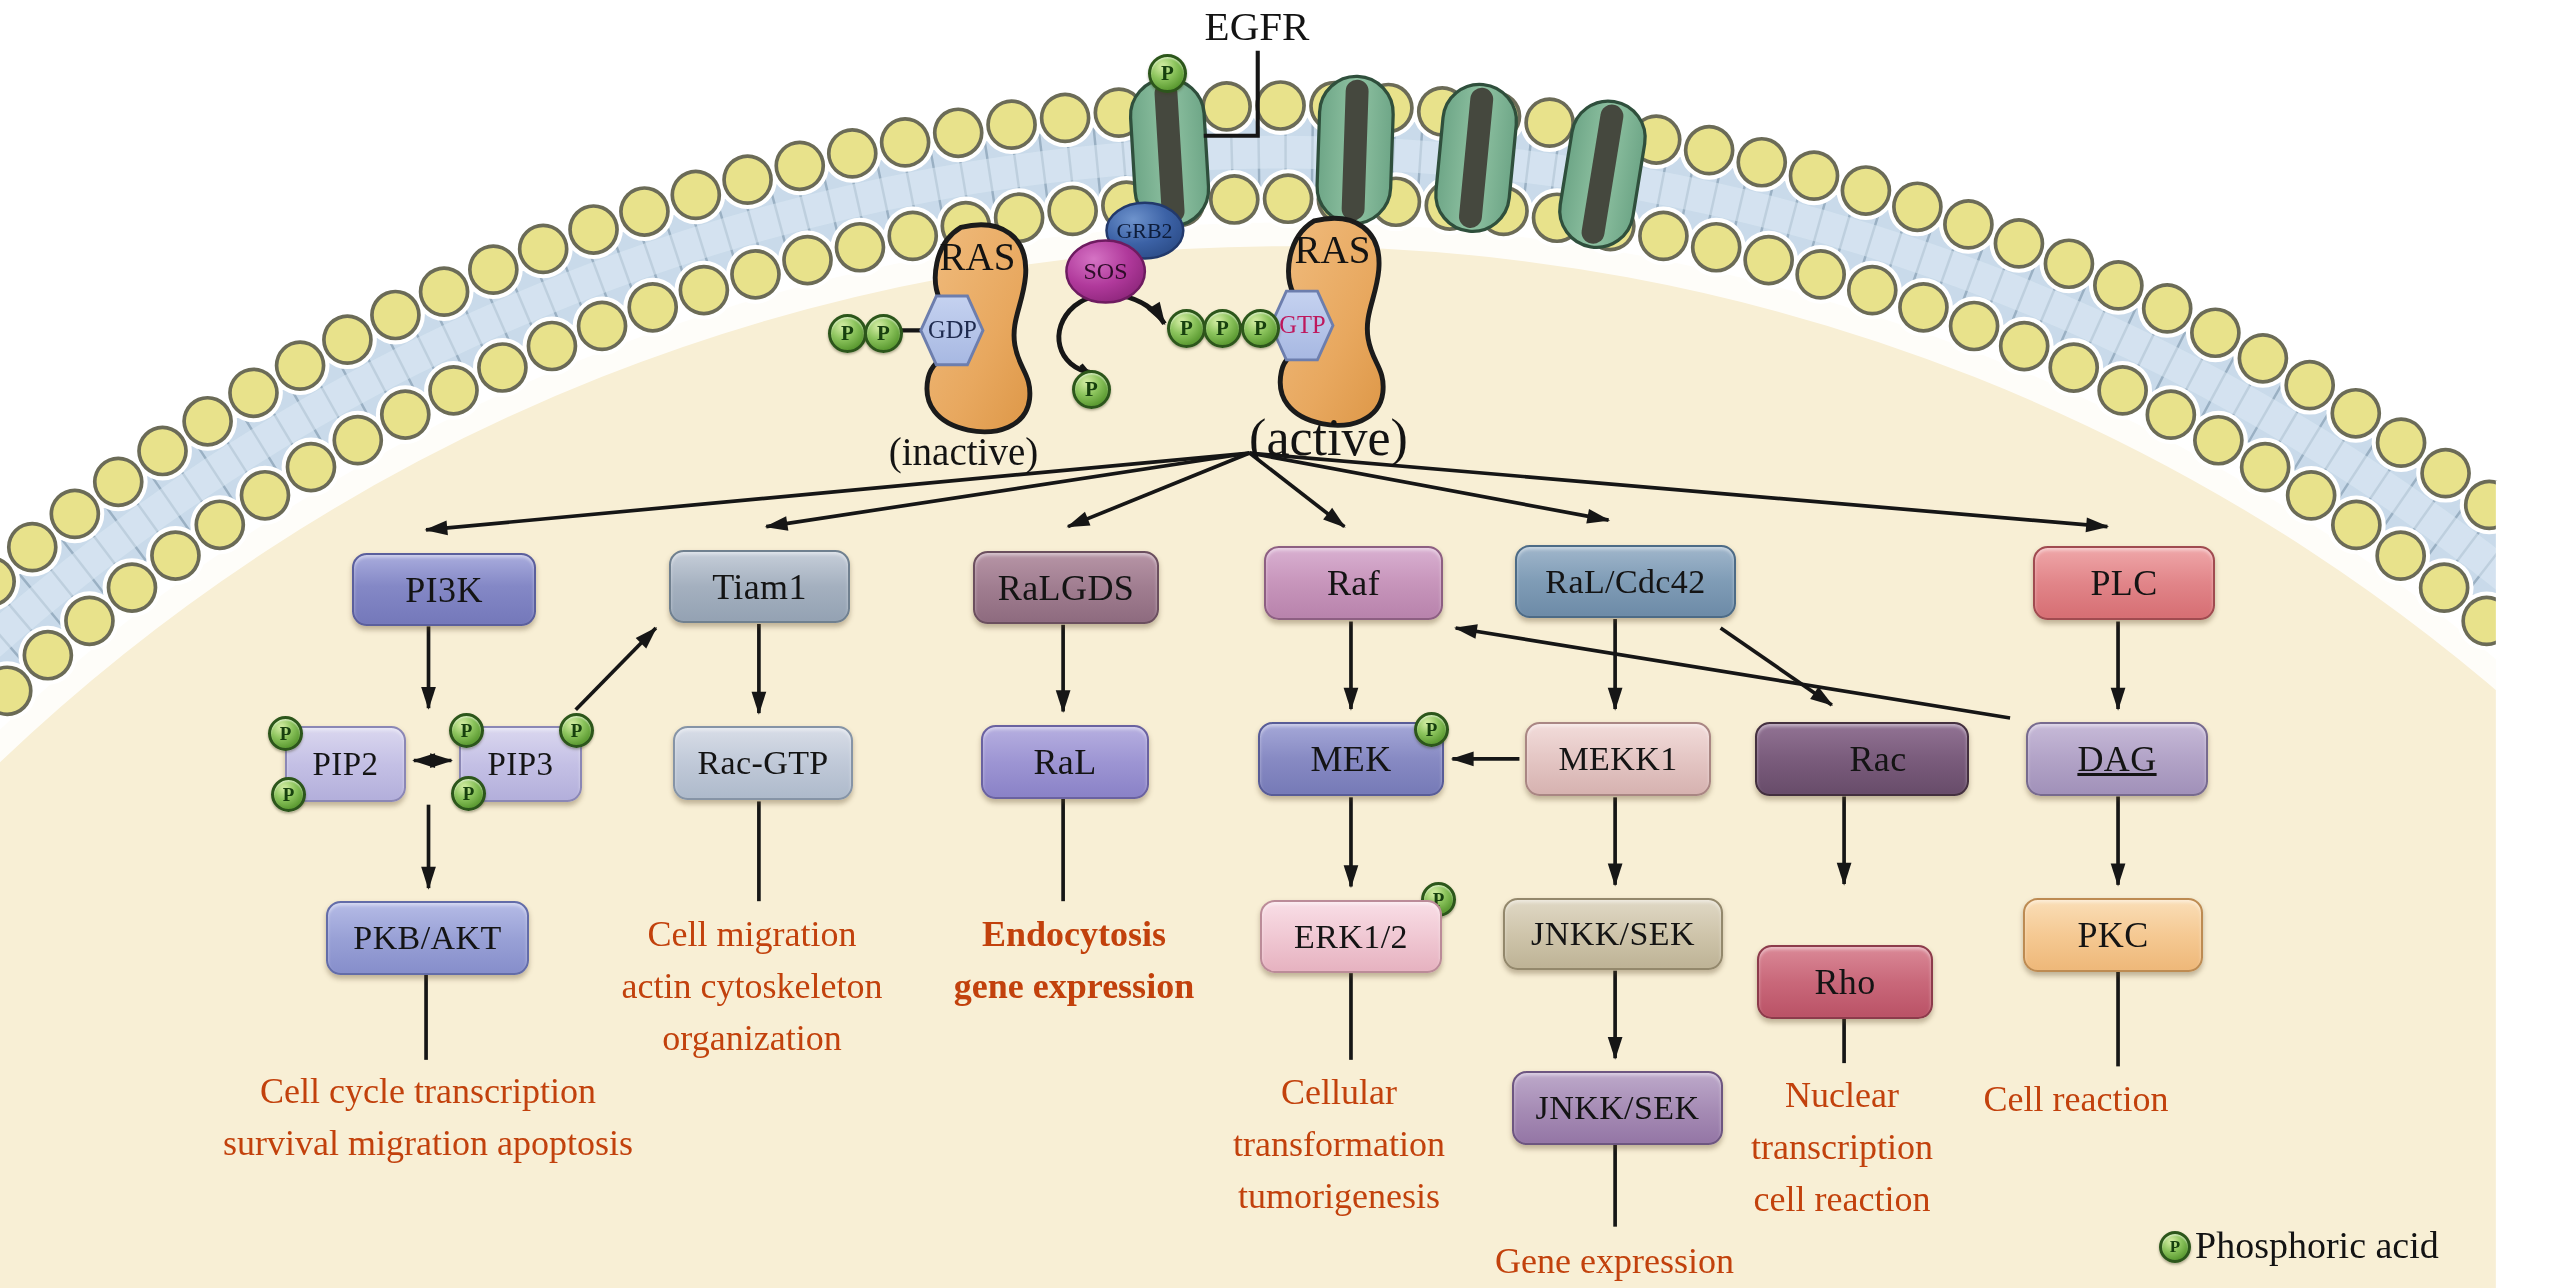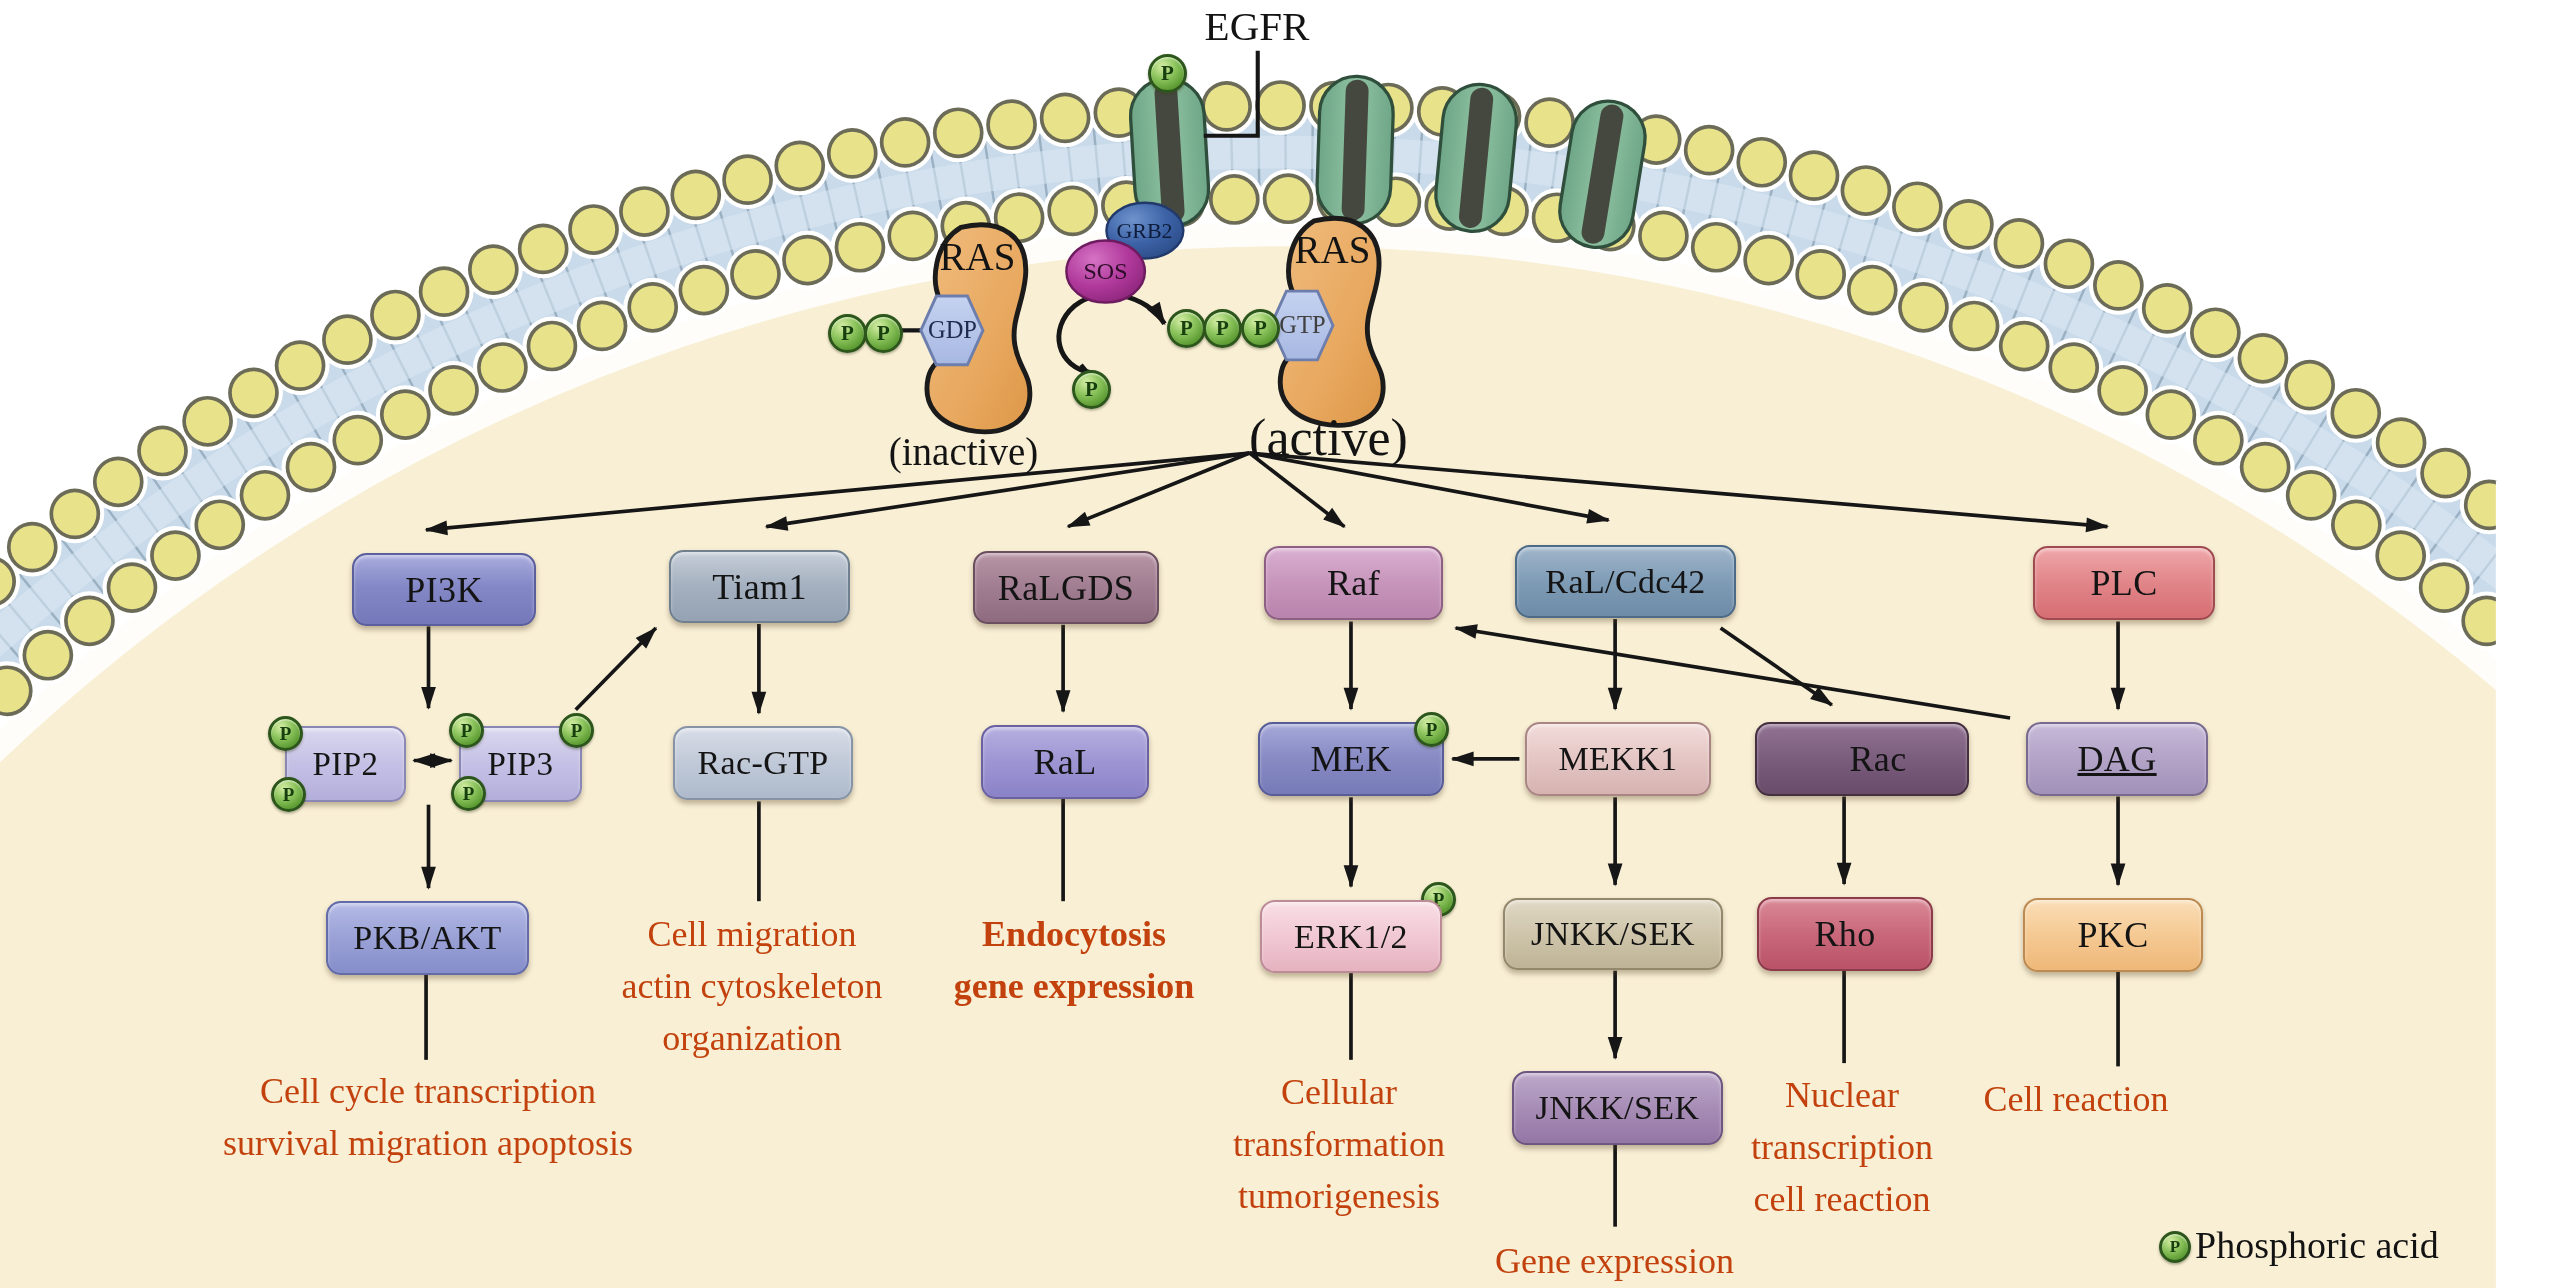--- a/index.html
+++ b/index.html
@@ -28,21 +28,21 @@
   .c-pip   {background:linear-gradient(180deg,#dad7ef,#c4c0e5 50%,#b3afdb);border-color:#8b87b5;}
   .c-racgtp{background:linear-gradient(180deg,#d8dde7,#c0c9d8 50%,#aebacb);border-color:#8694a6;}
   .c-ral   {background:linear-gradient(180deg,#b6afe0,#9d95d3 50%,#8a82c7);border-color:#6a62a0;}
   .c-mek   {background:linear-gradient(180deg,#a5a8d8,#878ac3 50%,#767ab7);border-color:#585c97;}
   .c-mekk1 {background:linear-gradient(180deg,#f2dcda,#e4c6c4 50%,#d6b2b0);border-color:#a98683;}
   .c-rac   {background:linear-gradient(180deg,#927394,#7a5c7c 50%,#684c6a);border-color:#44303f;padding-left:32px;}
   .c-dag   {background:linear-gradient(180deg,#c7bad8,#b2a3c7 50%,#a191b9);border-color:#776a8e;}
   .c-pkb   {background:linear-gradient(180deg,#b5bbe6,#99a1d6 50%,#868ecb);border-color:#636ca8;}
   .c-erk   {background:linear-gradient(180deg,#f9dee6,#f0c8d3 50%,#e6b2c0);border-color:#bb8b98;}
   .c-jnkk1 {background:linear-gradient(180deg,#e0d8c5,#cfc5ab 50%,#beb396);border-color:#93886c;}
-  .c-rho   {background:linear-gradient(180deg,#da8997,#c9687a 50%,#ba5266);border-color:#8c3b4b;}
+  .c-rho   {background:linear-gradient(180deg,#da8997,#c9687a 50%,#ba5266);border-color:#8c3b4b;margin-top:48px;}
   .c-pkc   {background:linear-gradient(180deg,#fadeb7,#f5c993 50%,#eeb879);border-color:#bd8b52;}
   .c-jnkk2 {background:linear-gradient(180deg,#bda9ca,#a78db6 50%,#9476a5);border-color:#6d5680;}
 
   
   .p-chip{
     position:absolute;border-radius:50%;
     background:radial-gradient(circle at 35% 28%,#c8e698 8%,#8cc45d 40%,#5d9c33 75%,#4a8526);
     border:3.3px solid #2c561b;color:#17400e;font-weight:bold;
     display:flex;align-items:center;justify-content:center;
     box-shadow:0 1.6px 2.5px rgba(60,60,30,.4), inset 0 1.6px 1.6px rgba(255,255,255,.55);
@@ -215,21 +215,21 @@
 <div class="lab ctr" style="left:1175px;top:4.9px;width:164px;height:43px;font-size:41px;">EGFR</div>
 
 <div class="lab ctr" style="left:908px;top:236px;width:139px;height:41px;font-size:39px;">RAS</div>
 <div class="lab ctr" style="left:1263px;top:229px;width:139px;height:41px;font-size:39px;">RAS</div>
 <div class="lab ctr" style="left:841px;top:429px;width:245px;height:44px;font-size:39px;">(inactive)</div>
 <div class="lab ctr" style="left:1210px;top:415px;width:237px;height:44px;font-size:52px;">(active)</div>
 
 <div class="lab ctr" style="left:1106px;top:216px;width:77px;height:29px;font-size:22px;color:#0d1c3a;">GRB2</div>
 <div class="lab ctr" style="left:1067px;top:257px;width:77px;height:29px;font-size:24px;color:#2e0c29;">SOS</div>
 <div class="lab ctr" style="left:918px;top:317px;width:69px;height:26px;font-size:24.5px;color:#1e2a4e;">GDP</div>
-<div class="lab ctr" style="left:1268px;top:312px;width:69px;height:26px;font-size:24.5px;color:#404040;">GTP</div>
+<div class="lab ctr" style="left:1268px;top:312px;width:69px;height:26px;font-size:24.5px;color:#be185d;">GTP</div>
 
 <div class="p-chip p40" style="left:828px;top:314px;">P</div>
 <div class="p-chip p40" style="left:864px;top:314px;">P</div>
 <div class="p-chip p40" style="left:1167px;top:309px;">P</div>
 <div class="p-chip p40" style="left:1203px;top:309px;">P</div>
 <div class="p-chip p40" style="left:1241px;top:309px;">P</div>
 <div class="p-chip p40" style="left:1072px;top:370px;">P</div>
 <div class="p-chip p40" style="left:1148px;top:54px;">P</div>
 
 <div class="node c-pi3k" style="left:352px;top:553px;width:180px;height:69px;">PI3K</div>

